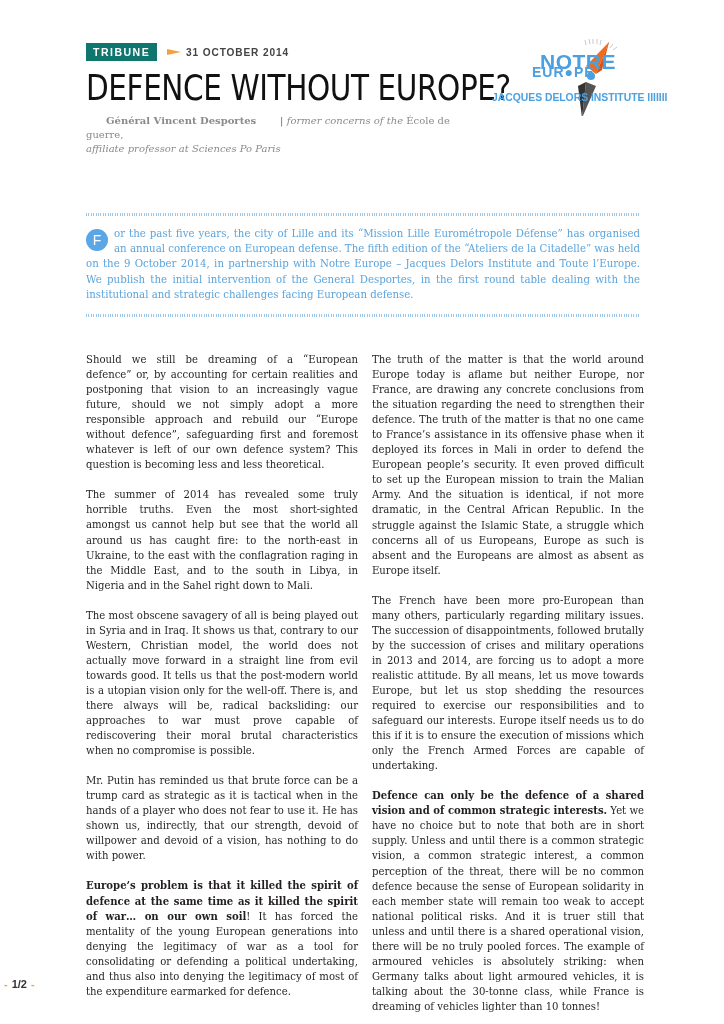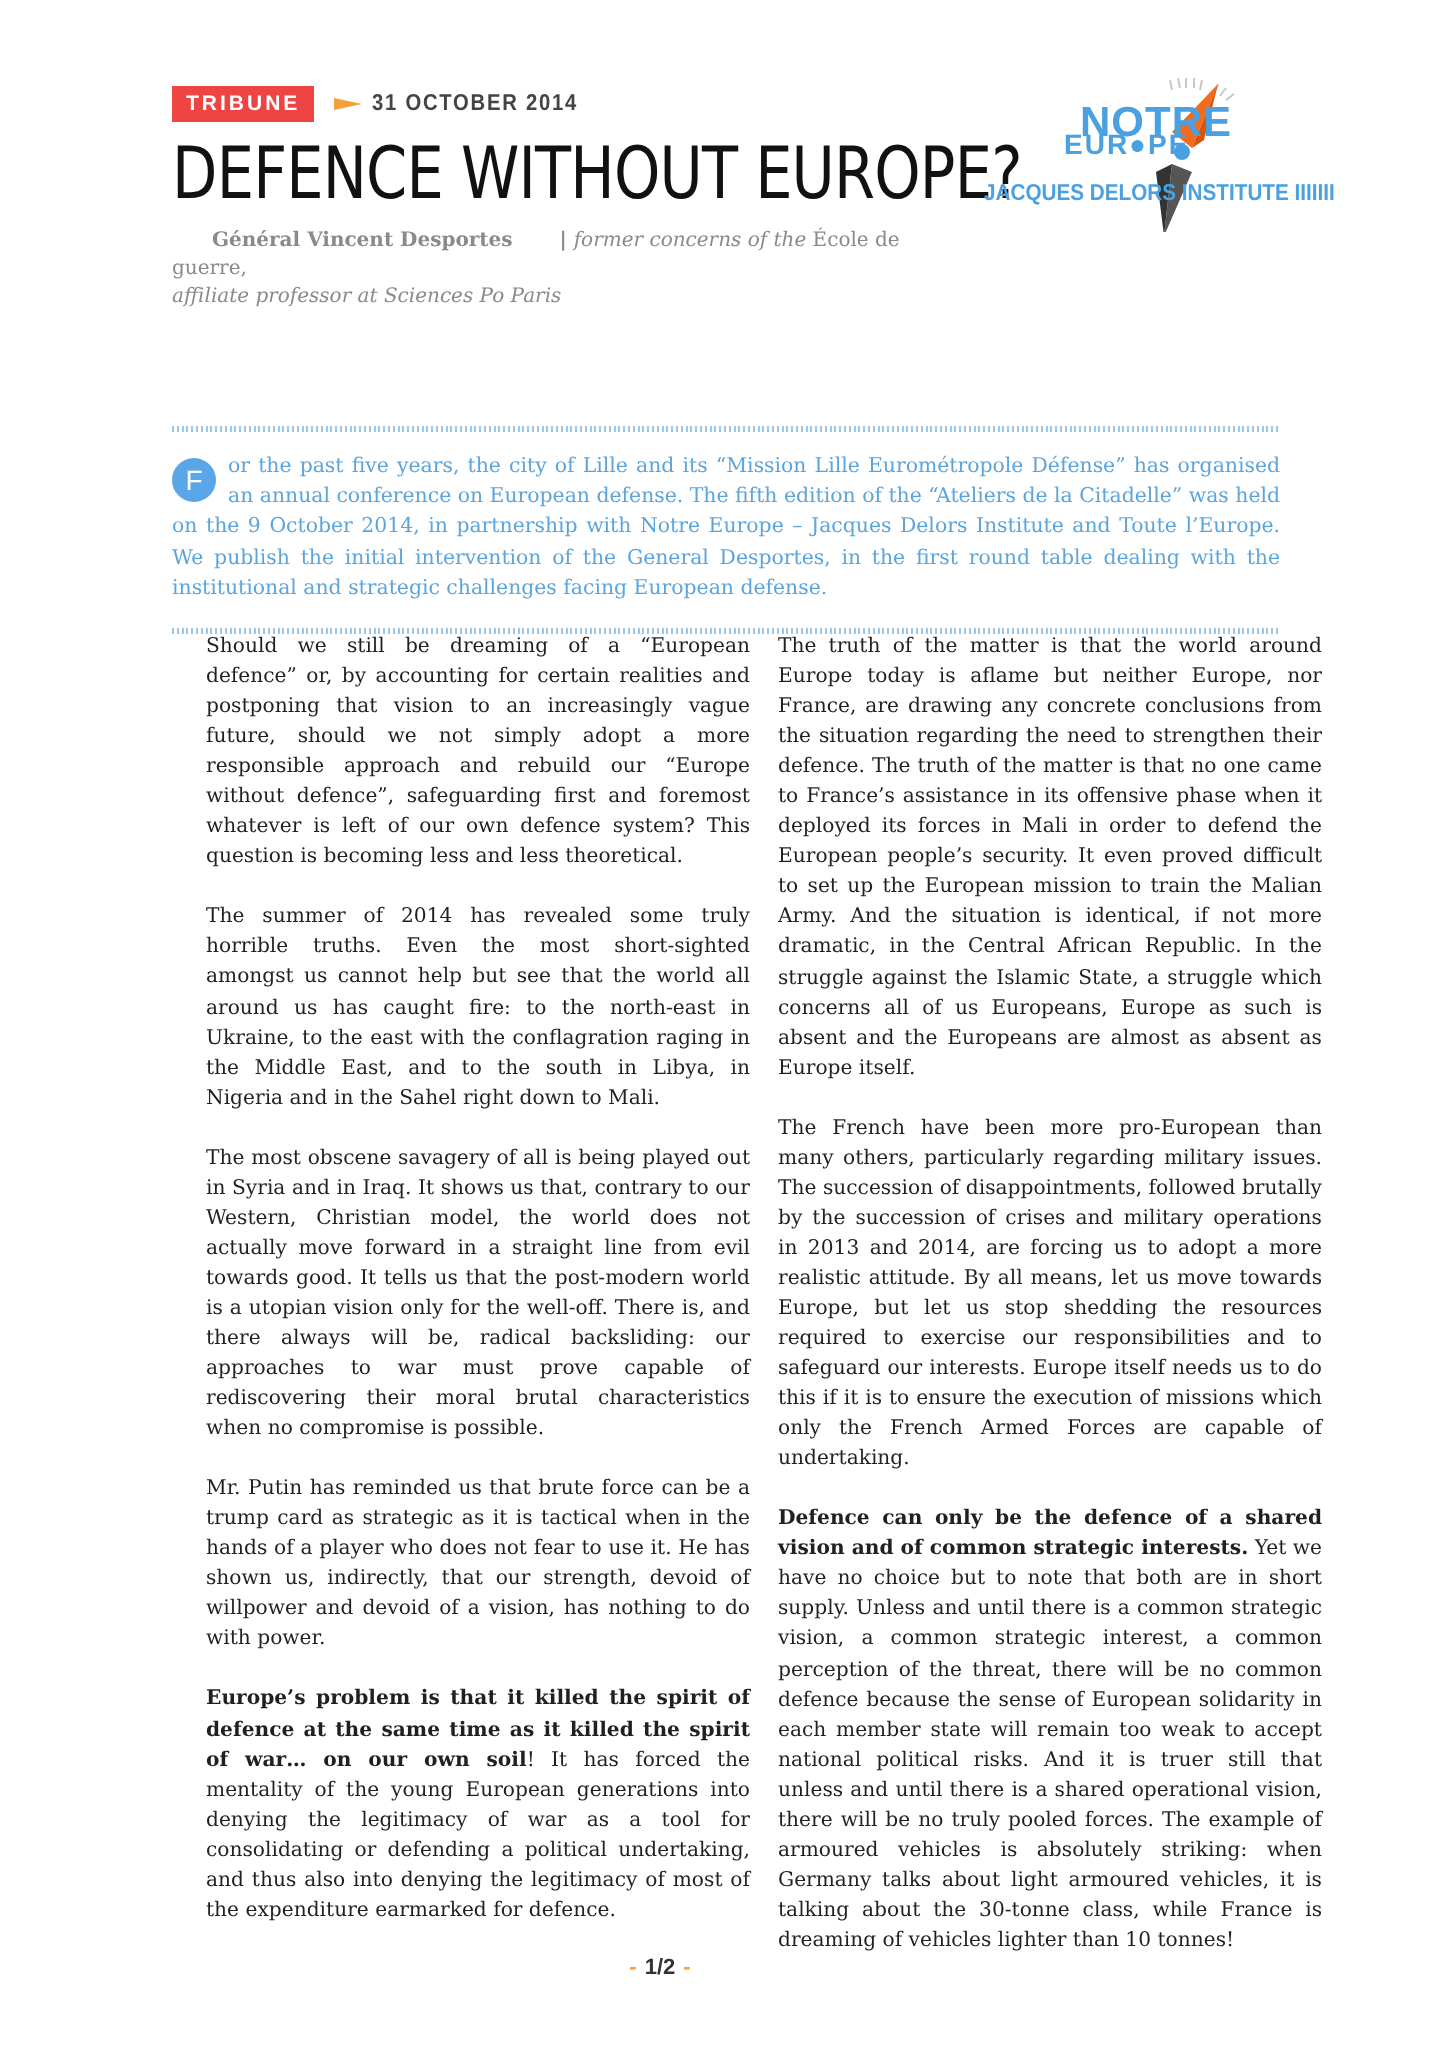--- a/index.html
+++ b/index.html
@@ -1,21 +1,21 @@
 <!DOCTYPE html>
 <html><head>
   <meta charset="utf-8">
   <style>
     * { box-sizing: border-box; margin: 0; padding: 0; }
     html, body { width: 724px; height: 1024px; background: #ffffff; overflow: hidden; }
     body { position: relative; font-family: "DejaVu Serif", serif; color: #231f20; }
 
     .header { position: absolute; left: 86px; top: 43px; }
     .tag-row { display: flex; align-items: center; height: 18px; }
-    .tribune { background: #ef4444; color: #ffffff; font-family: "Liberation Sans", sans-serif;
+    .tribune { background: #0f766e; color: #ffffff; font-family: "Liberation Sans", sans-serif;
       font-weight: bold; font-size: 10.5px; letter-spacing: 1.5px; padding: 3px 7px 3px 7px; line-height: 12px; }
     .date-arrow { width: 0; height: 0; margin-left: 10px; margin-right: 5px;
       border-top: 3px solid transparent; border-bottom: 3px solid transparent; border-left: 14px solid #f4a13a; }
     .date { font-family: "Liberation Sans", sans-serif; font-weight: bold; font-size: 11.5px;
       color: #444444; letter-spacing: 1px; transform: scaleX(0.88); transform-origin: left center; }
     .title { position: absolute; left: 86px; top: 68px; font-family: "DejaVu Sans", sans-serif;
       font-size: 36px; line-height: 40px; color: #111111; letter-spacing: -0.5px;
       transform: scaleX(0.82); transform-origin: left top; white-space: nowrap; font-weight: normal; }
     .author { position: absolute; left: 86px; top: 114px; width: 380px; font-size: 10px; line-height: 14px; color: #8a8a8a; }
     .author b { font-weight: bold; color: #8a8a8a; margin-left: 20px; }
@@ -35,28 +35,28 @@
       background: repeating-linear-gradient(90deg, #9fc6e6 0 1px, transparent 1px 2.4px); }
     .rule.r1 { top: 213px; }
     .rule.r2 { top: 314px; }
 
     .intro { position: absolute; left: 86px; top: 226px; width: 554px; font-size: 10.2px;
       line-height: 15.2px; color: #5ba4dc; text-align: justify; }
     .dropcap { float: left; width: 22px; height: 22px; border-radius: 50%; background: #5aa6e6; color: #ffffff;
       font-family: "Liberation Sans", sans-serif; font-size: 14px; line-height: 22px; text-align: center;
       margin: 3px 6px 0 0; }
 
-    .col { position: absolute; top: 316px; width: 272px; font-size: 10.1px; line-height: 15.05px;
-      text-align: justify; color: #231f20; hyphens: manual; margin-left: 17px; }
+    .col { position: absolute; top: 352px; width: 272px; font-size: 10.1px; line-height: 15.05px;
+      text-align: justify; color: #231f20; hyphens: manual; }
     .col.left { left: 86px; }
     .col.right { left: 372px; }
     .col p { margin-bottom: 15px; }
     .col p b { font-weight: bold; }
 
-    .pager { position: absolute; top: 978px; left: 0; width: 660px; text-align: center;
+    .pager { position: absolute; top: 978px; left: 0; width: 660px; 
       font-family: "Liberation Sans", sans-serif; font-size: 11px; font-weight: bold; color: #333333; }
     .pager .dash { color: #f4a13a; margin: 0 4px; }
   </style>
 </head>
 <body>
 
 <div class="header">
   <div class="tag-row">
     <span class="tribune">TRIBUNE</span>
     <span class="date-arrow"></span>

